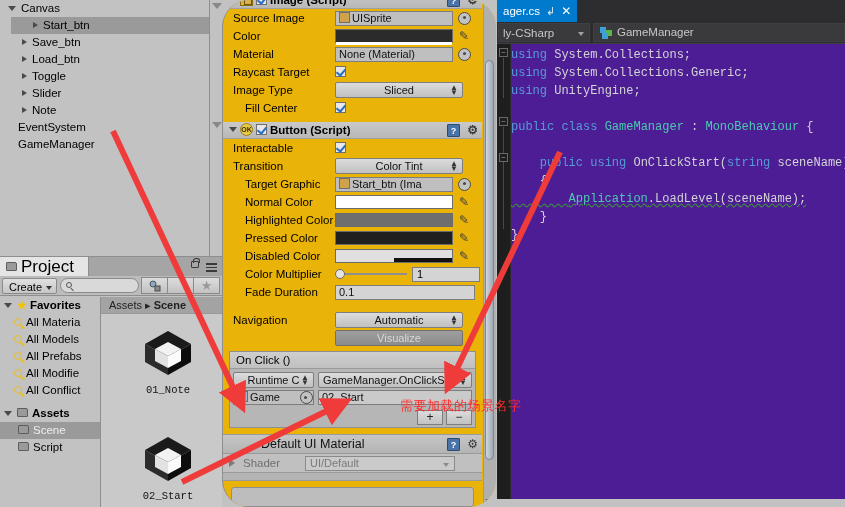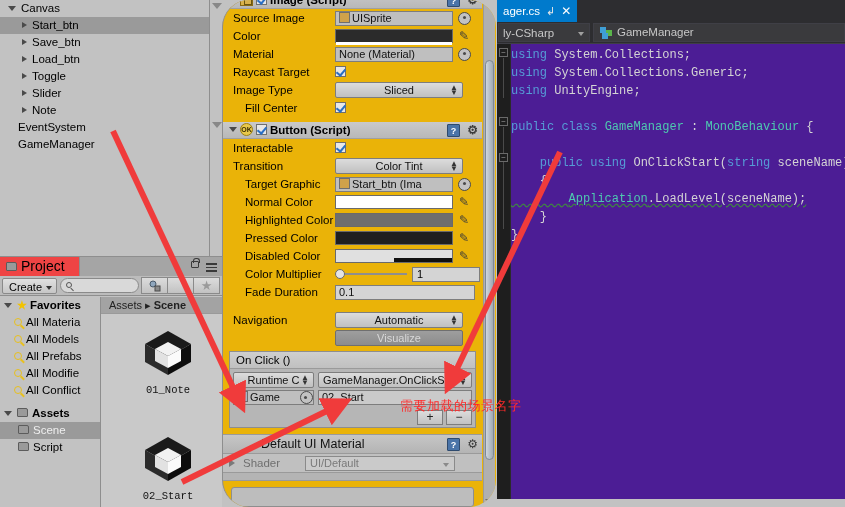--- a/index.html
+++ b/index.html
@@ -44,21 +44,21 @@
   }
 
   
   #project {
     position: absolute; left: 0; top: 256px; width: 222px; height: 251px;
     background: #c2c2c2; border-top: 1px solid #8e8e8e; overflow: hidden;
   }
   .proj-tabbar { position: relative; height: 19px; background: #a5a5a5; }
   .proj-tab {
     position: absolute; left: 0; top: 0; height: 19px; line-height: 19px;
-    padding: 0 14px 0 6px; background: #ef4444; font-size: 14px; color: #000;
+    padding: 0 14px 0 6px; background: #e5e5e5; font-size: 17px; color: #000;
     border-right: 1px solid #8e8e8e;
   }
   .folder-ico {
     display: inline-block; width: 11px; height: 9px; background: #9a9a9a;
     border: 1px solid #5c5c5c; border-radius: 1px 2px 1px 1px;
     vertical-align: middle; margin-right: 4px; margin-bottom: 2px;
   }
   .lock-ico {
     position: absolute; right: 23px; top: 4px; width: 8px; height: 7px;
     border: 1.5px solid #3a3a3a; border-radius: 1px;
@@ -338,21 +338,21 @@
   }
 </style>
 </head>
 <body>
 
 <div id="root">
 
   <div id="hierarchy">
     <div id="hier-rows">
         <div class="h-row" style="padding-left: 8px;"><span class="h-tri down"></span><span>Canvas</span></div>
-        <div class="h-row sel" style="padding-left: 22px;"><span class="h-tri"></span><span>Start_btn</span></div>
+        <div class="h-row sel" style="padding-left: 22px; margin-left: 11px;"><span class="h-tri"></span><span>Start_btn</span></div>
         <div class="h-row" style="padding-left: 22px;"><span class="h-tri"></span><span>Save_btn</span></div>
         <div class="h-row" style="padding-left: 22px;"><span class="h-tri"></span><span>Load_btn</span></div>
         <div class="h-row" style="padding-left: 22px;"><span class="h-tri"></span><span>Toggle</span></div>
         <div class="h-row" style="padding-left: 22px;"><span class="h-tri"></span><span>Slider</span></div>
         <div class="h-row" style="padding-left: 22px;"><span class="h-tri"></span><span>Note</span></div>
         <div class="h-row" style="padding-left: 8px;"><span class="h-tri blank"></span><span>EventSystem</span></div>
         <div class="h-row" style="padding-left: 8px;"><span class="h-tri blank"></span><span>GameManager</span></div>
       </div>
     <div class="h-scroll-col">
       <div class="mini-down" style="top:3px"></div>

